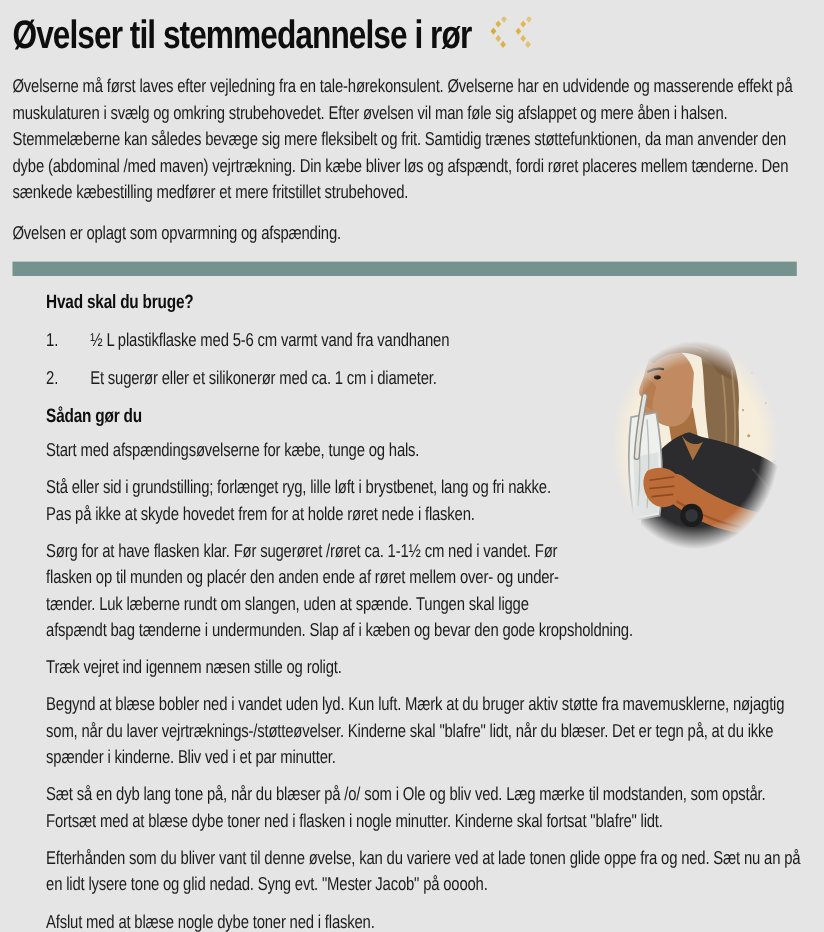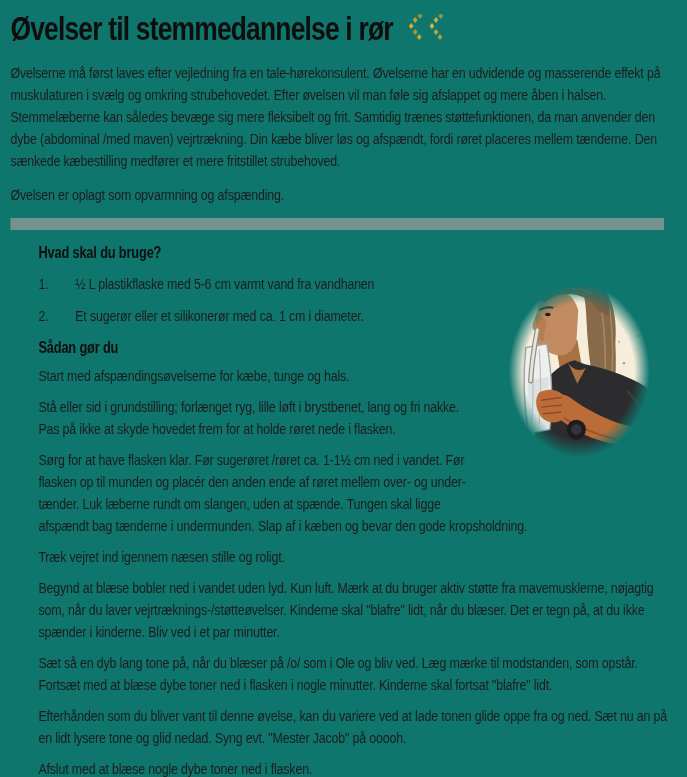--- a/index.html
+++ b/index.html
@@ -1,19 +1,19 @@
 <!DOCTYPE html>
 <html lang="da"><head>
 <meta charset="utf-8">
 <style>
   html,body{margin:0;padding:0;background:#fff;}
   .page{
     position:relative;
     width:687px;height:777px;
-    background:#0f766e;
+    background:#e5e5e5;
     overflow:hidden;
     font-family:"Liberation Sans","DejaVu Sans",sans-serif;
     color:#1c1c1c;
   }
   
   .scalewrap{
     width:859px;
     transform:scaleX(0.8);
     transform-origin:0 0;
     padding:0 16px 0 13px;

